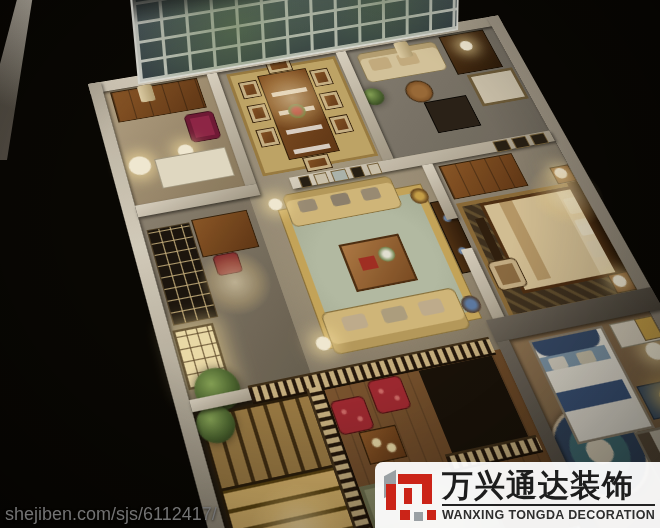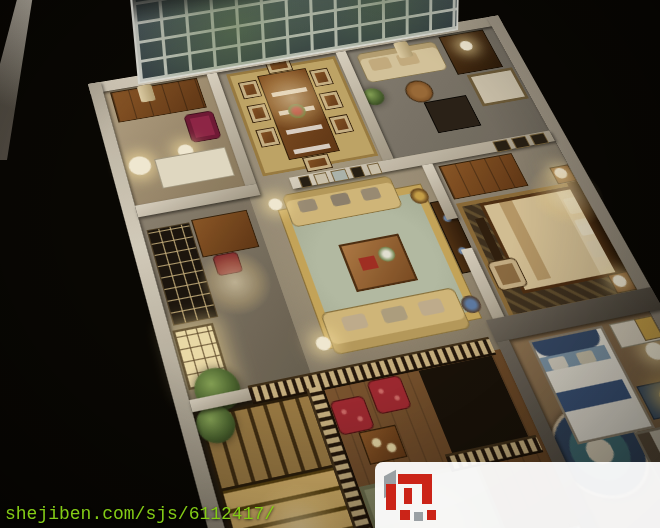--- a/index.html
+++ b/index.html
@@ -24,21 +24,21 @@
   .frame{position:absolute;background:#211a12;border:1px solid #75613c;}
   .plant{position:absolute;border-radius:50%;
         background:radial-gradient(circle at 40% 35%,#84a457,#47632f 55%,#283a19 88%);
         box-shadow:0 0 8px rgba(0,0,0,.55);}
   .wood{background:linear-gradient(135deg,#8a5526,#5e3414);border:1px solid #2e1a06;}
   .curtain{position:absolute;background:linear-gradient(90deg,#e3d3ac,#b3a075);border-radius:3px;}
   
   .wm-left{position:absolute;left:5px;bottom:3px;color:#f2f2f2;
            text-shadow:0 1px 3px rgba(0,0,0,.8);line-height:22px;}
   .wm-line1{font-size:20px;letter-spacing:1px;color:#fafafa;}
-  .wm-line2{font-size:18px;color:#84cc16;font-family:Liberation Mono, monospace;}
+  .wm-line2{font-size:18px;color:#737373;}
   .logo-box{position:absolute;right:0;bottom:0;width:285px;height:66px;
             background:rgba(255,255,255,.94);border-radius:8px 0 0 0;
             display:flex;align-items:center;padding:5px 4px 5px 7px;box-sizing:border-box;}
   .logo-mark{position:relative;width:54px;height:54px;flex:0 0 54px;margin-right:6px;}
   .logo-text{display:flex;flex-direction:column;min-width:0;}
   .logo-zh{font-size:31px;font-weight:bold;color:#1d1d1d;letter-spacing:1px;white-space:nowrap;line-height:34px;}
   .logo-en{font-size:12.5px;font-weight:bold;color:#2e2e2e;letter-spacing:.4px;white-space:nowrap;
            border-top:2px solid #222;padding-top:2px;margin-top:1px;}
   .vignette{position:absolute;inset:0;pointer-events:none;
             background:radial-gradient(ellipse at 46% 40%,rgba(0,0,0,0) 42%,rgba(0,0,0,.5) 100%);}
@@ -258,15 +258,19 @@
     <div class="logo-mark">
       <div class="po" style="left:2px;top:5px;width:12px;height:22px;background:#9aa0a4;transform:skewY(-28deg);"></div>
       <div class="po" style="left:4px;top:16px;width:10px;height:26px;background:#cb2418;"></div>
       <div class="po" style="left:16px;top:6px;width:34px;height:10px;background:#cb2418;"></div>
       <div class="po" style="left:40px;top:6px;width:10px;height:30px;background:#cb2418;"></div>
       <div class="po" style="left:22px;top:20px;width:8px;height:16px;background:#cb2418;"></div>
       <div class="po" style="left:18px;top:42px;width:10px;height:10px;background:#cb2418;"></div>
       <div class="po" style="left:32px;top:44px;width:9px;height:9px;background:#9aa0a4;"></div>
       <div class="po" style="left:45px;top:42px;width:9px;height:10px;background:#cb2418;"></div>
     </div>
+    <div class="logo-text">
+      <div class="logo-zh">万兴通达装饰</div>
+      <div class="logo-en">WANXING TONGDA DECORATION</div>
+    </div>
   </div>
 
 </div>
 
 </body></html>

